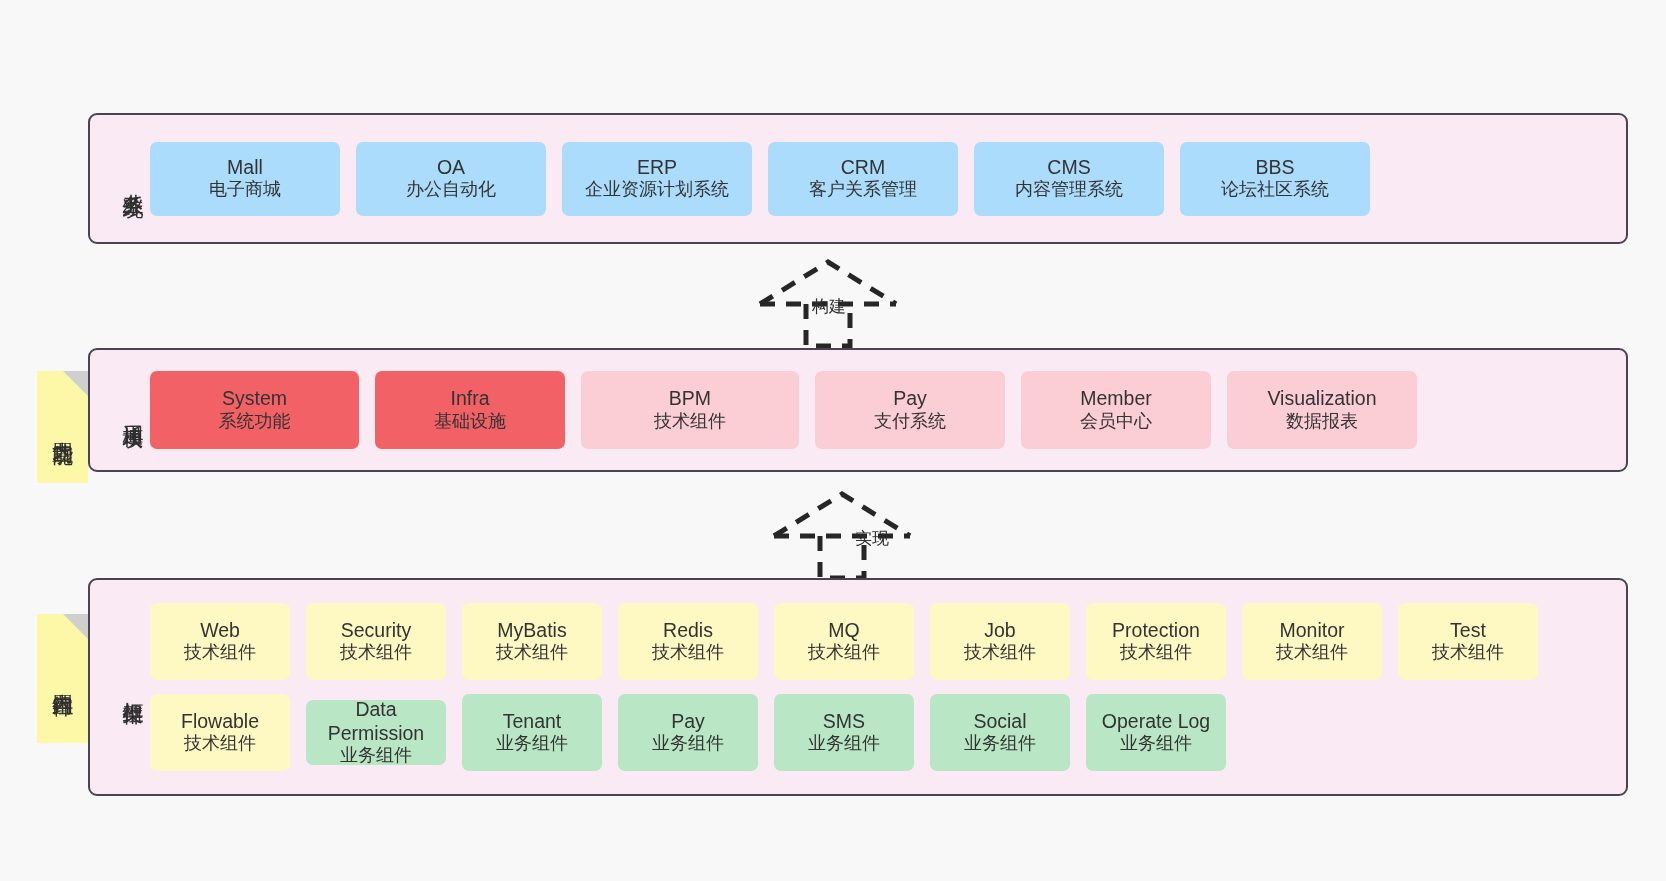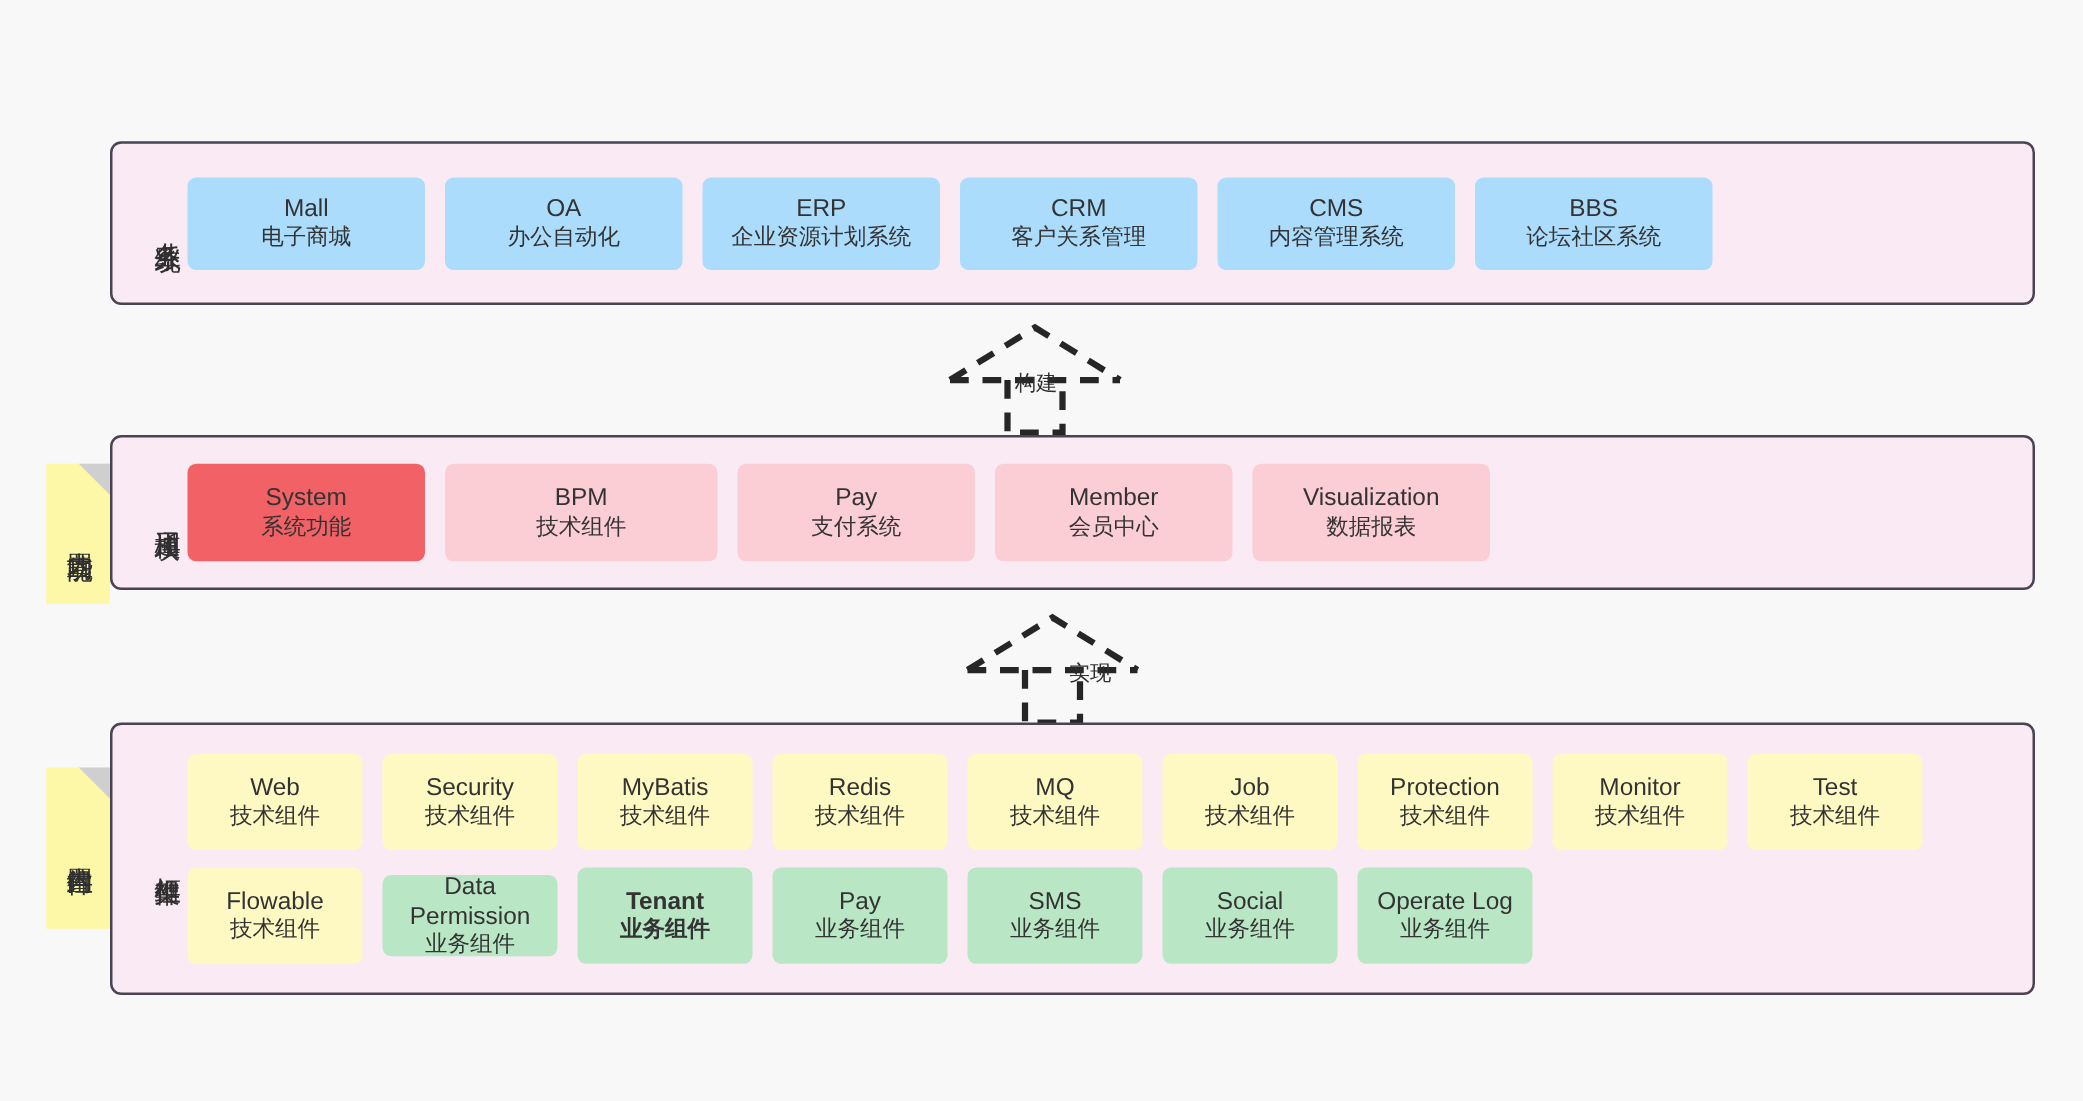--- a/index.html
+++ b/index.html
@@ -146,23 +146,27 @@
   </div>
 
   <div class="note" id="note-builtin-function" style="left:37px;top:371px;width:51px;height:112px;">
     <span class="fold"></span>
     <span>内置功能</span>
   </div>
 
   <div class="layer" id="layer-module" style="left:88px;top:348px;width:1540px;height:124px;">
     <div class="layer-title">通用模块</div>
     <div class="layer-body" id="body-module">
-        <div class="card c-red" style="width: 190px; height: 78px;">
+        <div class="card c-red" style="width: 209px; height: 78px;">
           <div class="t1">System</div>
           <div class="t2">系统功能</div>
+        </div>
+        <div class="card c-red" style="width: 190px; height: 78px;">
+          <div class="t1">Infra</div>
+          <div class="t2">基础设施</div>
         </div>
         <div class="card c-pink" style="width: 218px; height: 78px;">
           <div class="t1">BPM</div>
           <div class="t2">技术组件</div>
         </div>
         <div class="card c-pink" style="width: 190px; height: 78px;">
           <div class="t1">Pay</div>
           <div class="t2">支付系统</div>
         </div>
         <div class="card c-pink" style="width: 190px; height: 78px;">
@@ -230,21 +234,21 @@
           <div class="t2">技术组件</div>
         </div>
         <div class="card c-green" style="width: 140px; height: 77px;">
           <div class="t1">Flowable</div>
           <div class="t2">技术组件</div>
         </div>
         <div class="card c-lgreen" style="width: 140px; height: 65px;">
           <div class="t1">Data Permission</div>
           <div class="t2">业务组件</div>
         </div>
-        <div class="card c-lgreen" style="width: 140px; height: 77px; font-weight: bold;">
+        <div class="card c-lgreen" style="width: 140px; height: 77px;">
           <div class="t1">Tenant</div>
           <div class="t2">业务组件</div>
         </div>
         <div class="card c-lgreen" style="width: 140px; height: 77px;">
           <div class="t1">Pay</div>
           <div class="t2">业务组件</div>
         </div>
         <div class="card c-lgreen" style="width: 140px; height: 77px;">
           <div class="t1">SMS</div>
           <div class="t2">业务组件</div>

